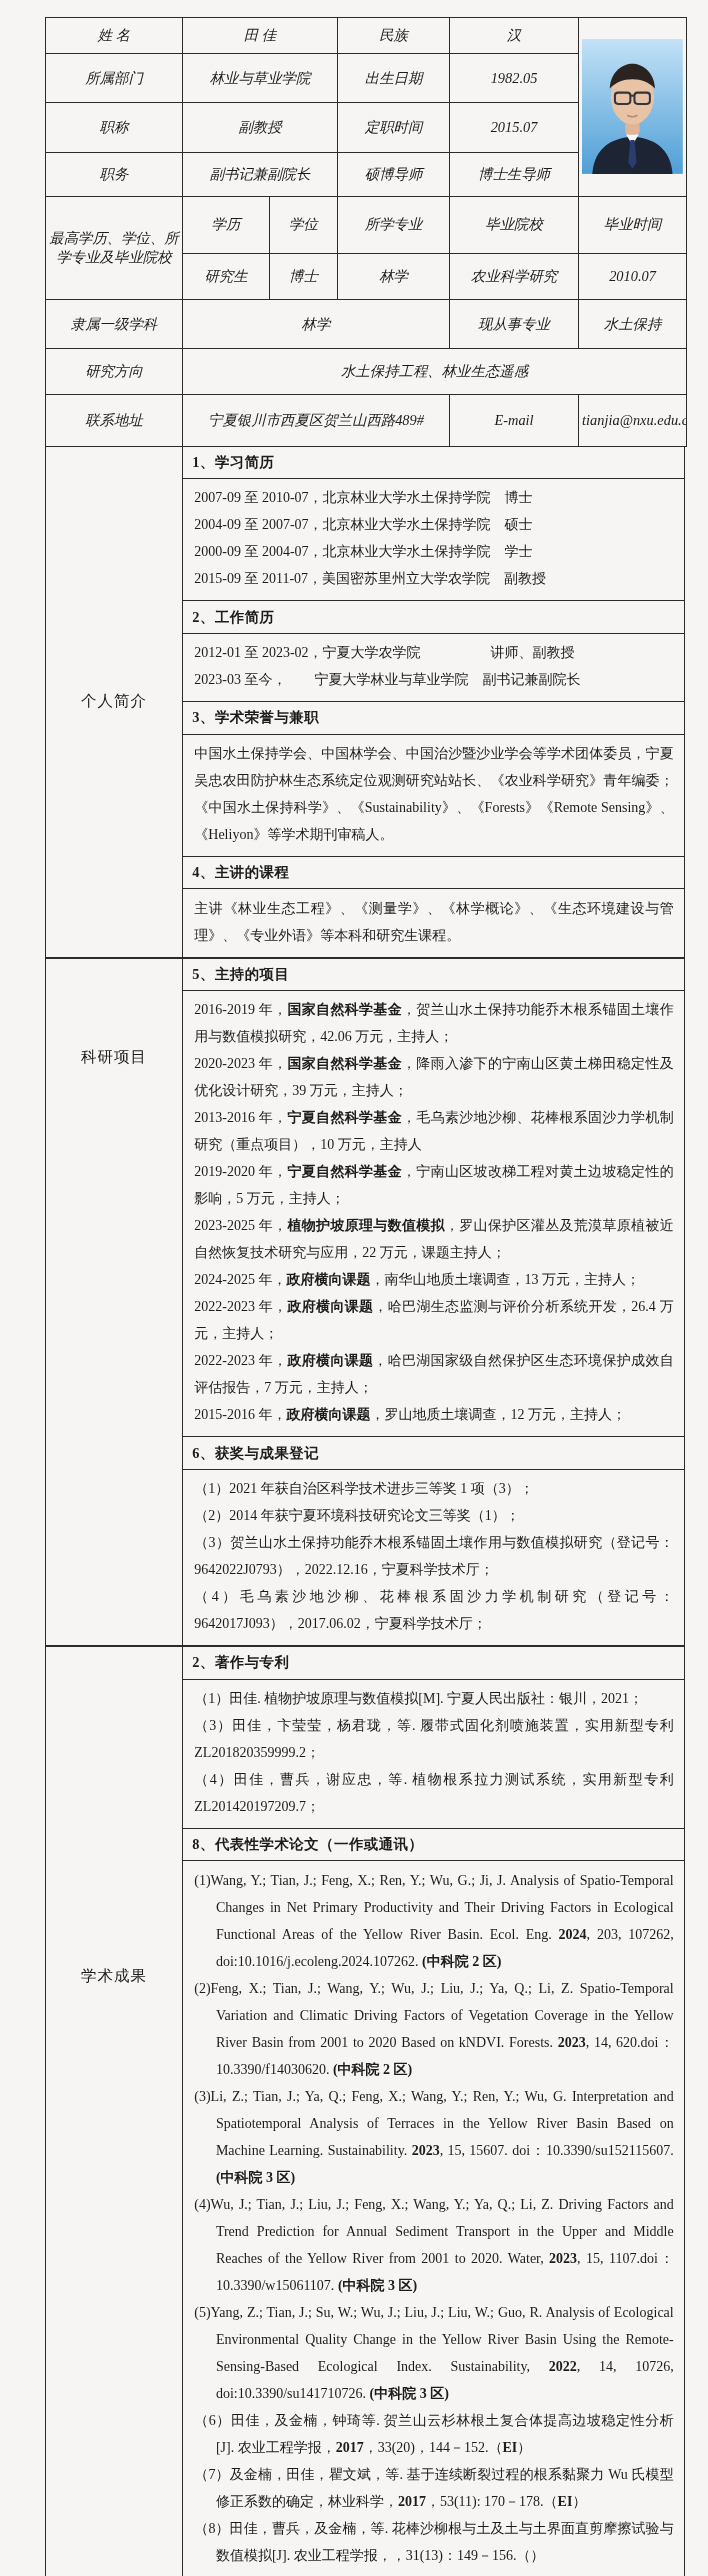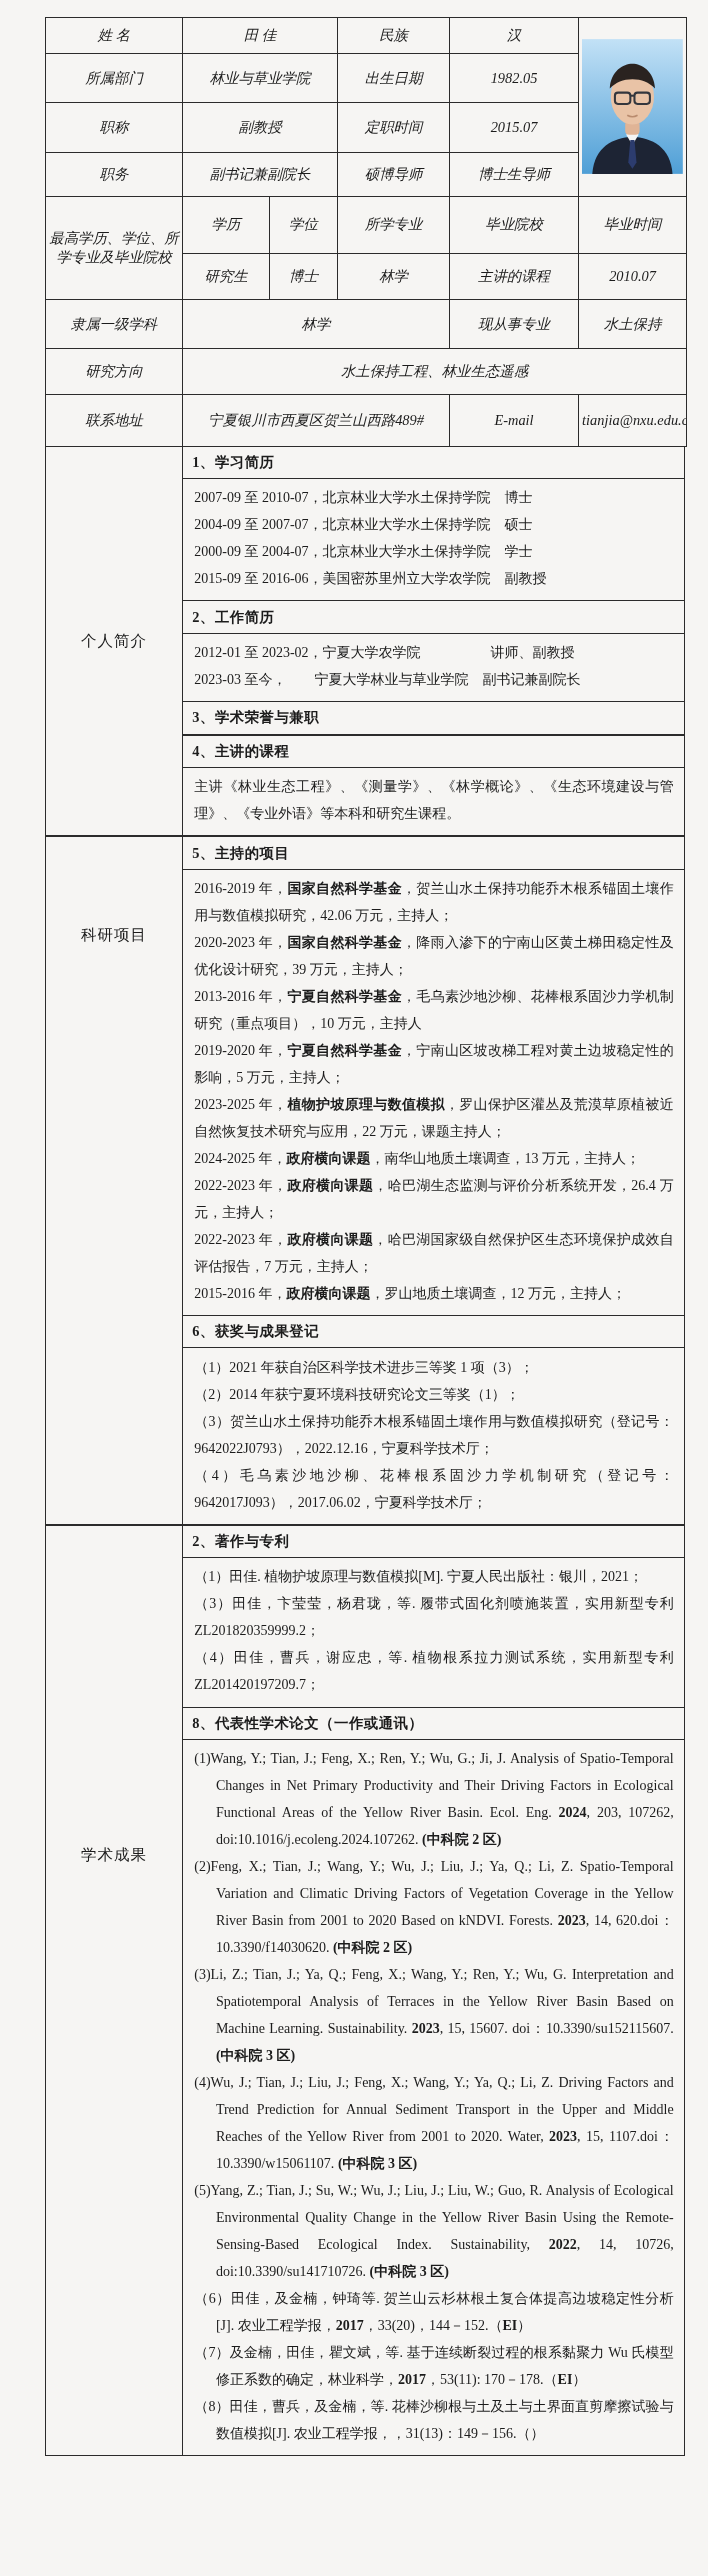--- a/index.html
+++ b/index.html
@@ -149,21 +149,21 @@
       <td>学历</td>
       <td>学位</td>
       <td>所学专业</td>
       <td>毕业院校</td>
       <td>毕业时间</td>
     </tr>
     <tr class="r-eduval">
       <td>研究生</td>
       <td>博士</td>
       <td>林学</td>
-      <td>主讲的课程</td>
+      <td>农业科学研究</td>
       <td>2010.07</td>
     </tr>
     <tr class="r-disc">
       <td>隶属一级学科</td>
       <td colspan="3">林学</td>
       <td>现从事专业</td>
       <td>水土保持</td>
     </tr>
     <tr class="r-dir">
       <td>研究方向</td>
@@ -181,32 +181,35 @@
   <div class="blocks" id="blocks">
       <div class="block">
         <div class="block-label">个人简介</div>
         <div class="block-content">
           <div class="section">
             <div class="section-title">1、学习简历</div>
             <div class="section-body">
               <div class="item">2007-09 至 2010-07，北京林业大学水土保持学院　博士</div>
               <div class="item">2004-09 至 2007-07，北京林业大学水土保持学院　硕士</div>
               <div class="item">2000-09 至 2004-07，北京林业大学水土保持学院　学士</div>
-              <div class="item">2015-09 至 2016-06，美国密苏里州立大学农学院　副教授</div>
+              <div class="item">2015-09 至 2011-07，美国密苏里州立大学农学院　副教授</div>
             </div>
           </div>
           <div class="section">
             <div class="section-title">2、工作简历</div>
             <div class="section-body">
               <div class="item">2012-01 至 2023-02，宁夏大学农学院　　　　　讲师、副教授</div>
               <div class="item">2023-03 至今，　　宁夏大学林业与草业学院　副书记兼副院长</div>
             </div>
           </div>
           <div class="section">
             <div class="section-title">3、学术荣誉与兼职</div>
+            <div class="section-body">
+              <div class="para">中国水土保持学会、中国林学会、中国治沙暨沙业学会等学术团体委员，宁夏吴忠农田防护林生态系统定位观测研究站站长、《农业科学研究》青年编委；《中国水土保持科学》、《Sustainability》、《Forests》《Remote Sensing》、《Heliyon》等学术期刊审稿人。</div>
+            </div>
           </div>
           <div class="section">
             <div class="section-title">4、主讲的课程</div>
             <div class="section-body">
               <div class="para">主讲《林业生态工程》、《测量学》、《林学概论》、《生态环境建设与管理》、《专业外语》等本科和研究生课程。</div>
             </div>
           </div>
         </div>
       </div>
       <div class="block">

